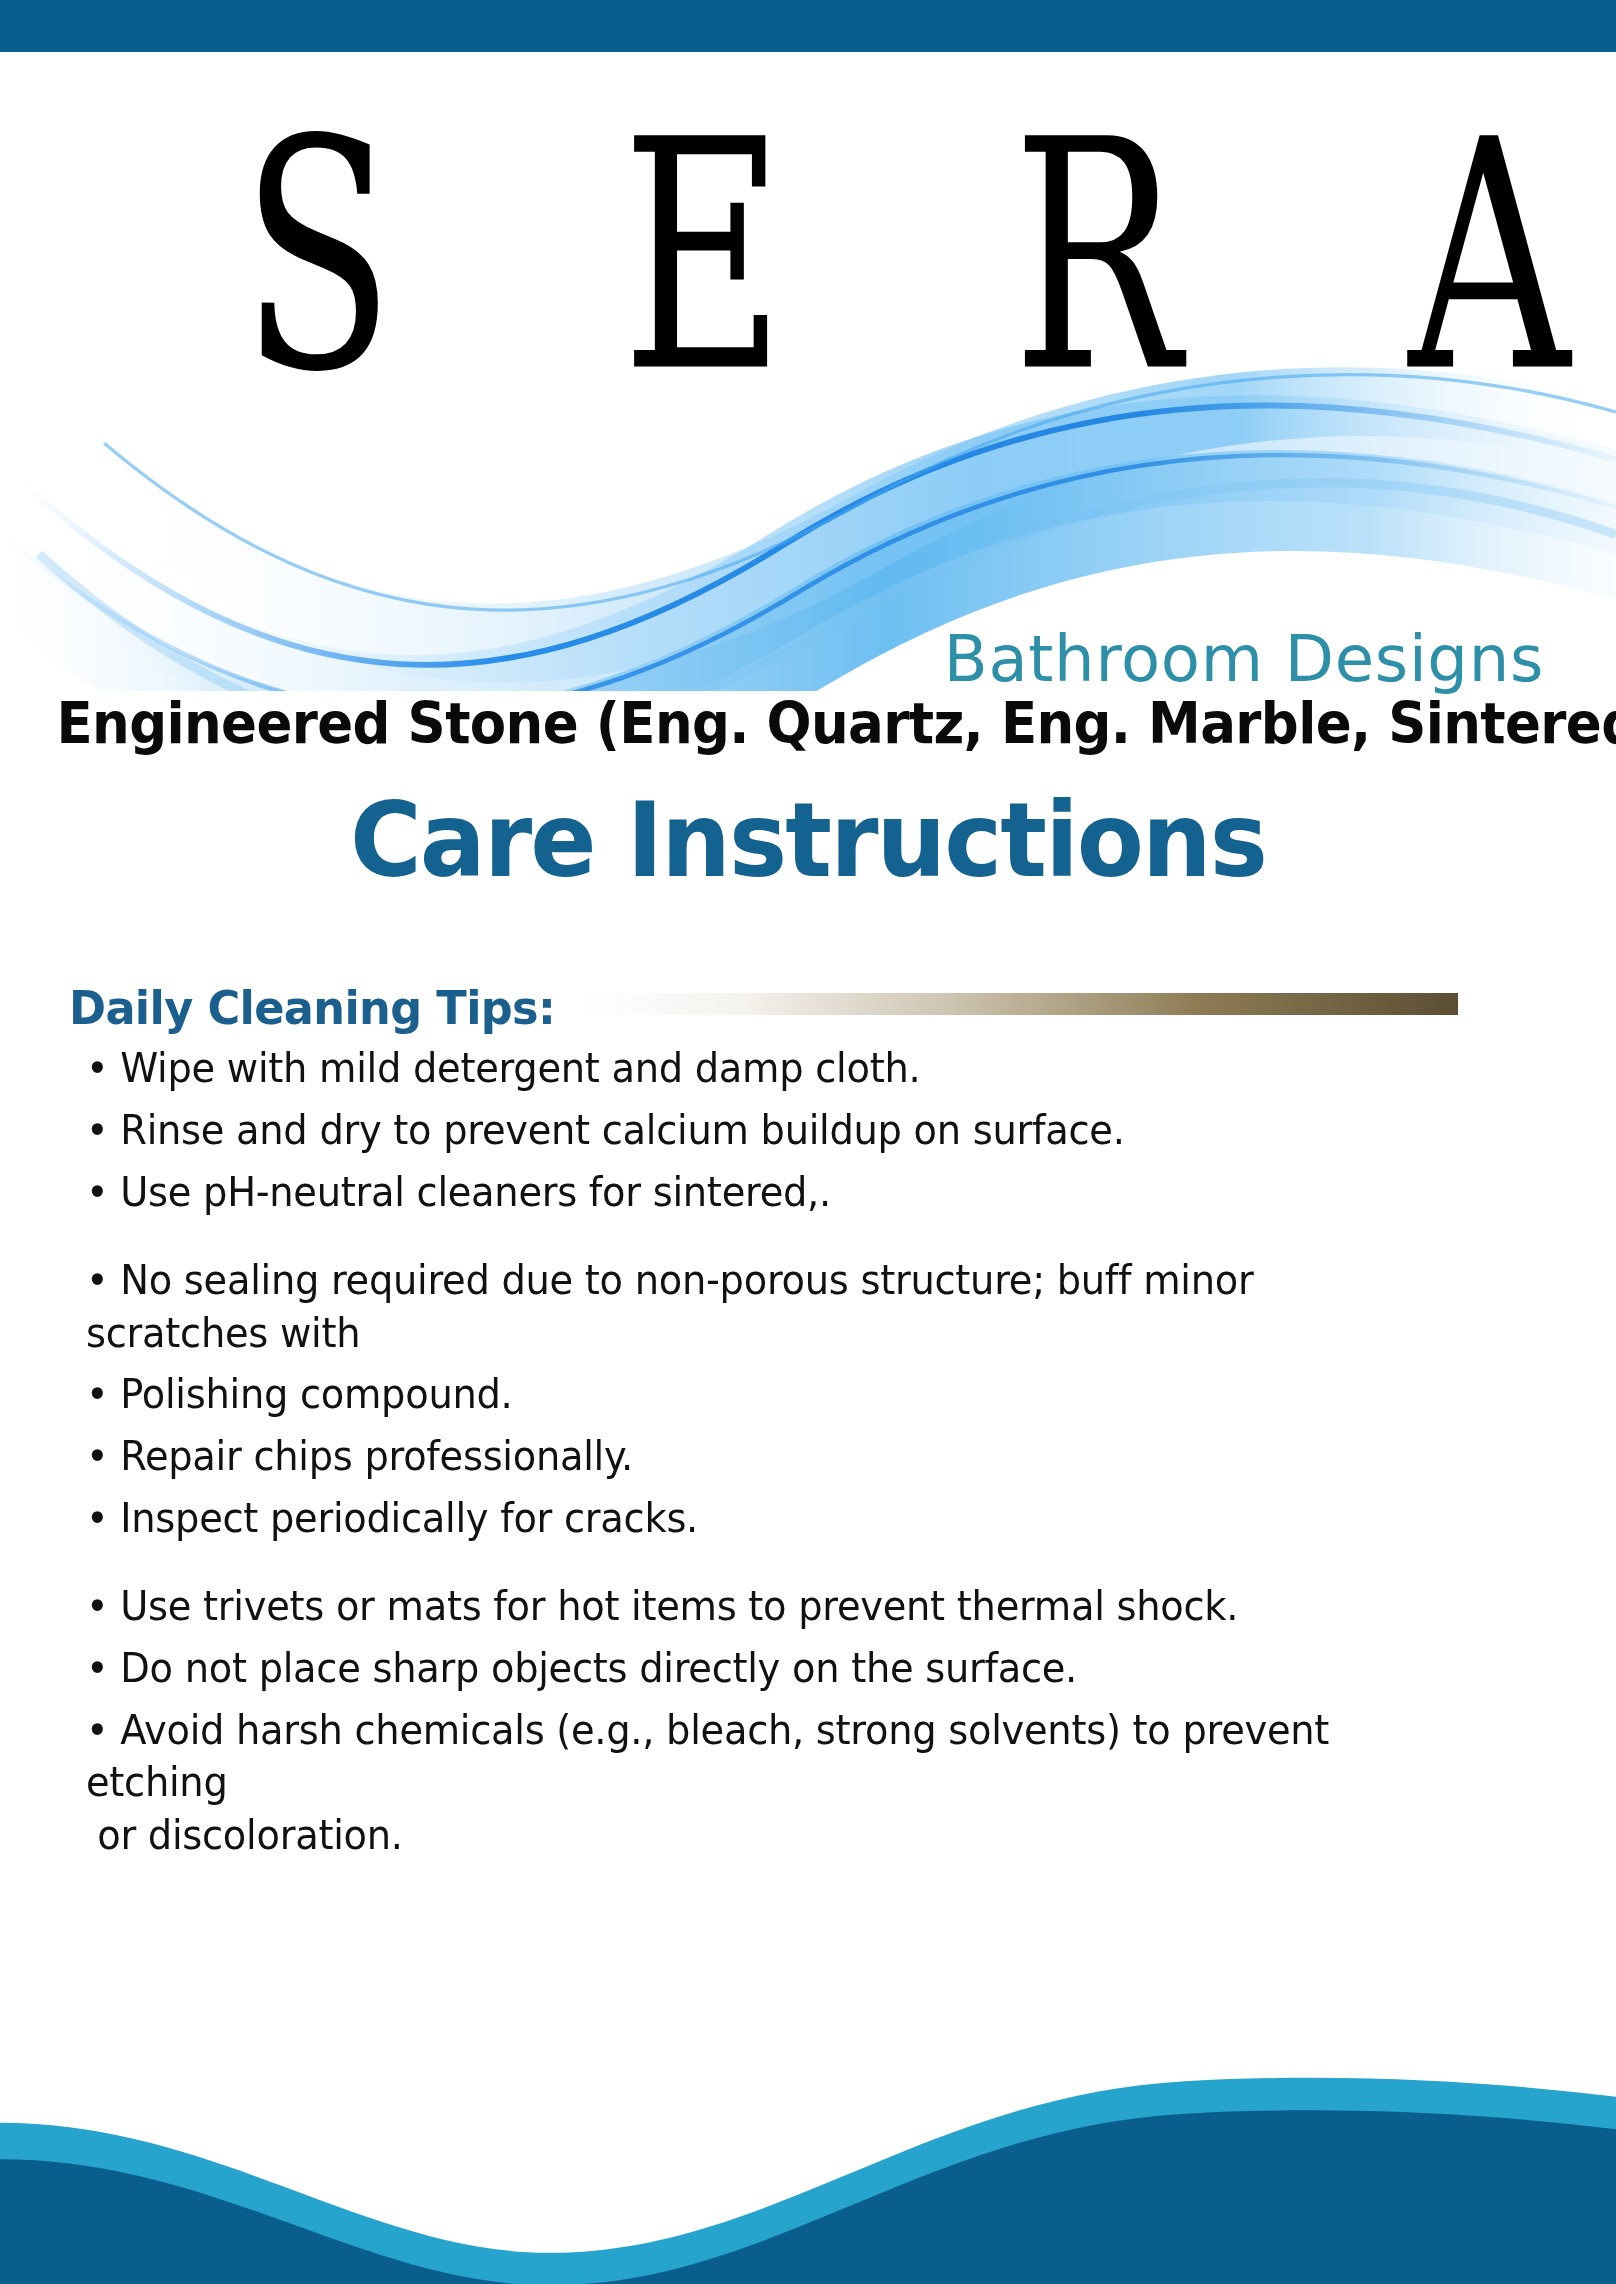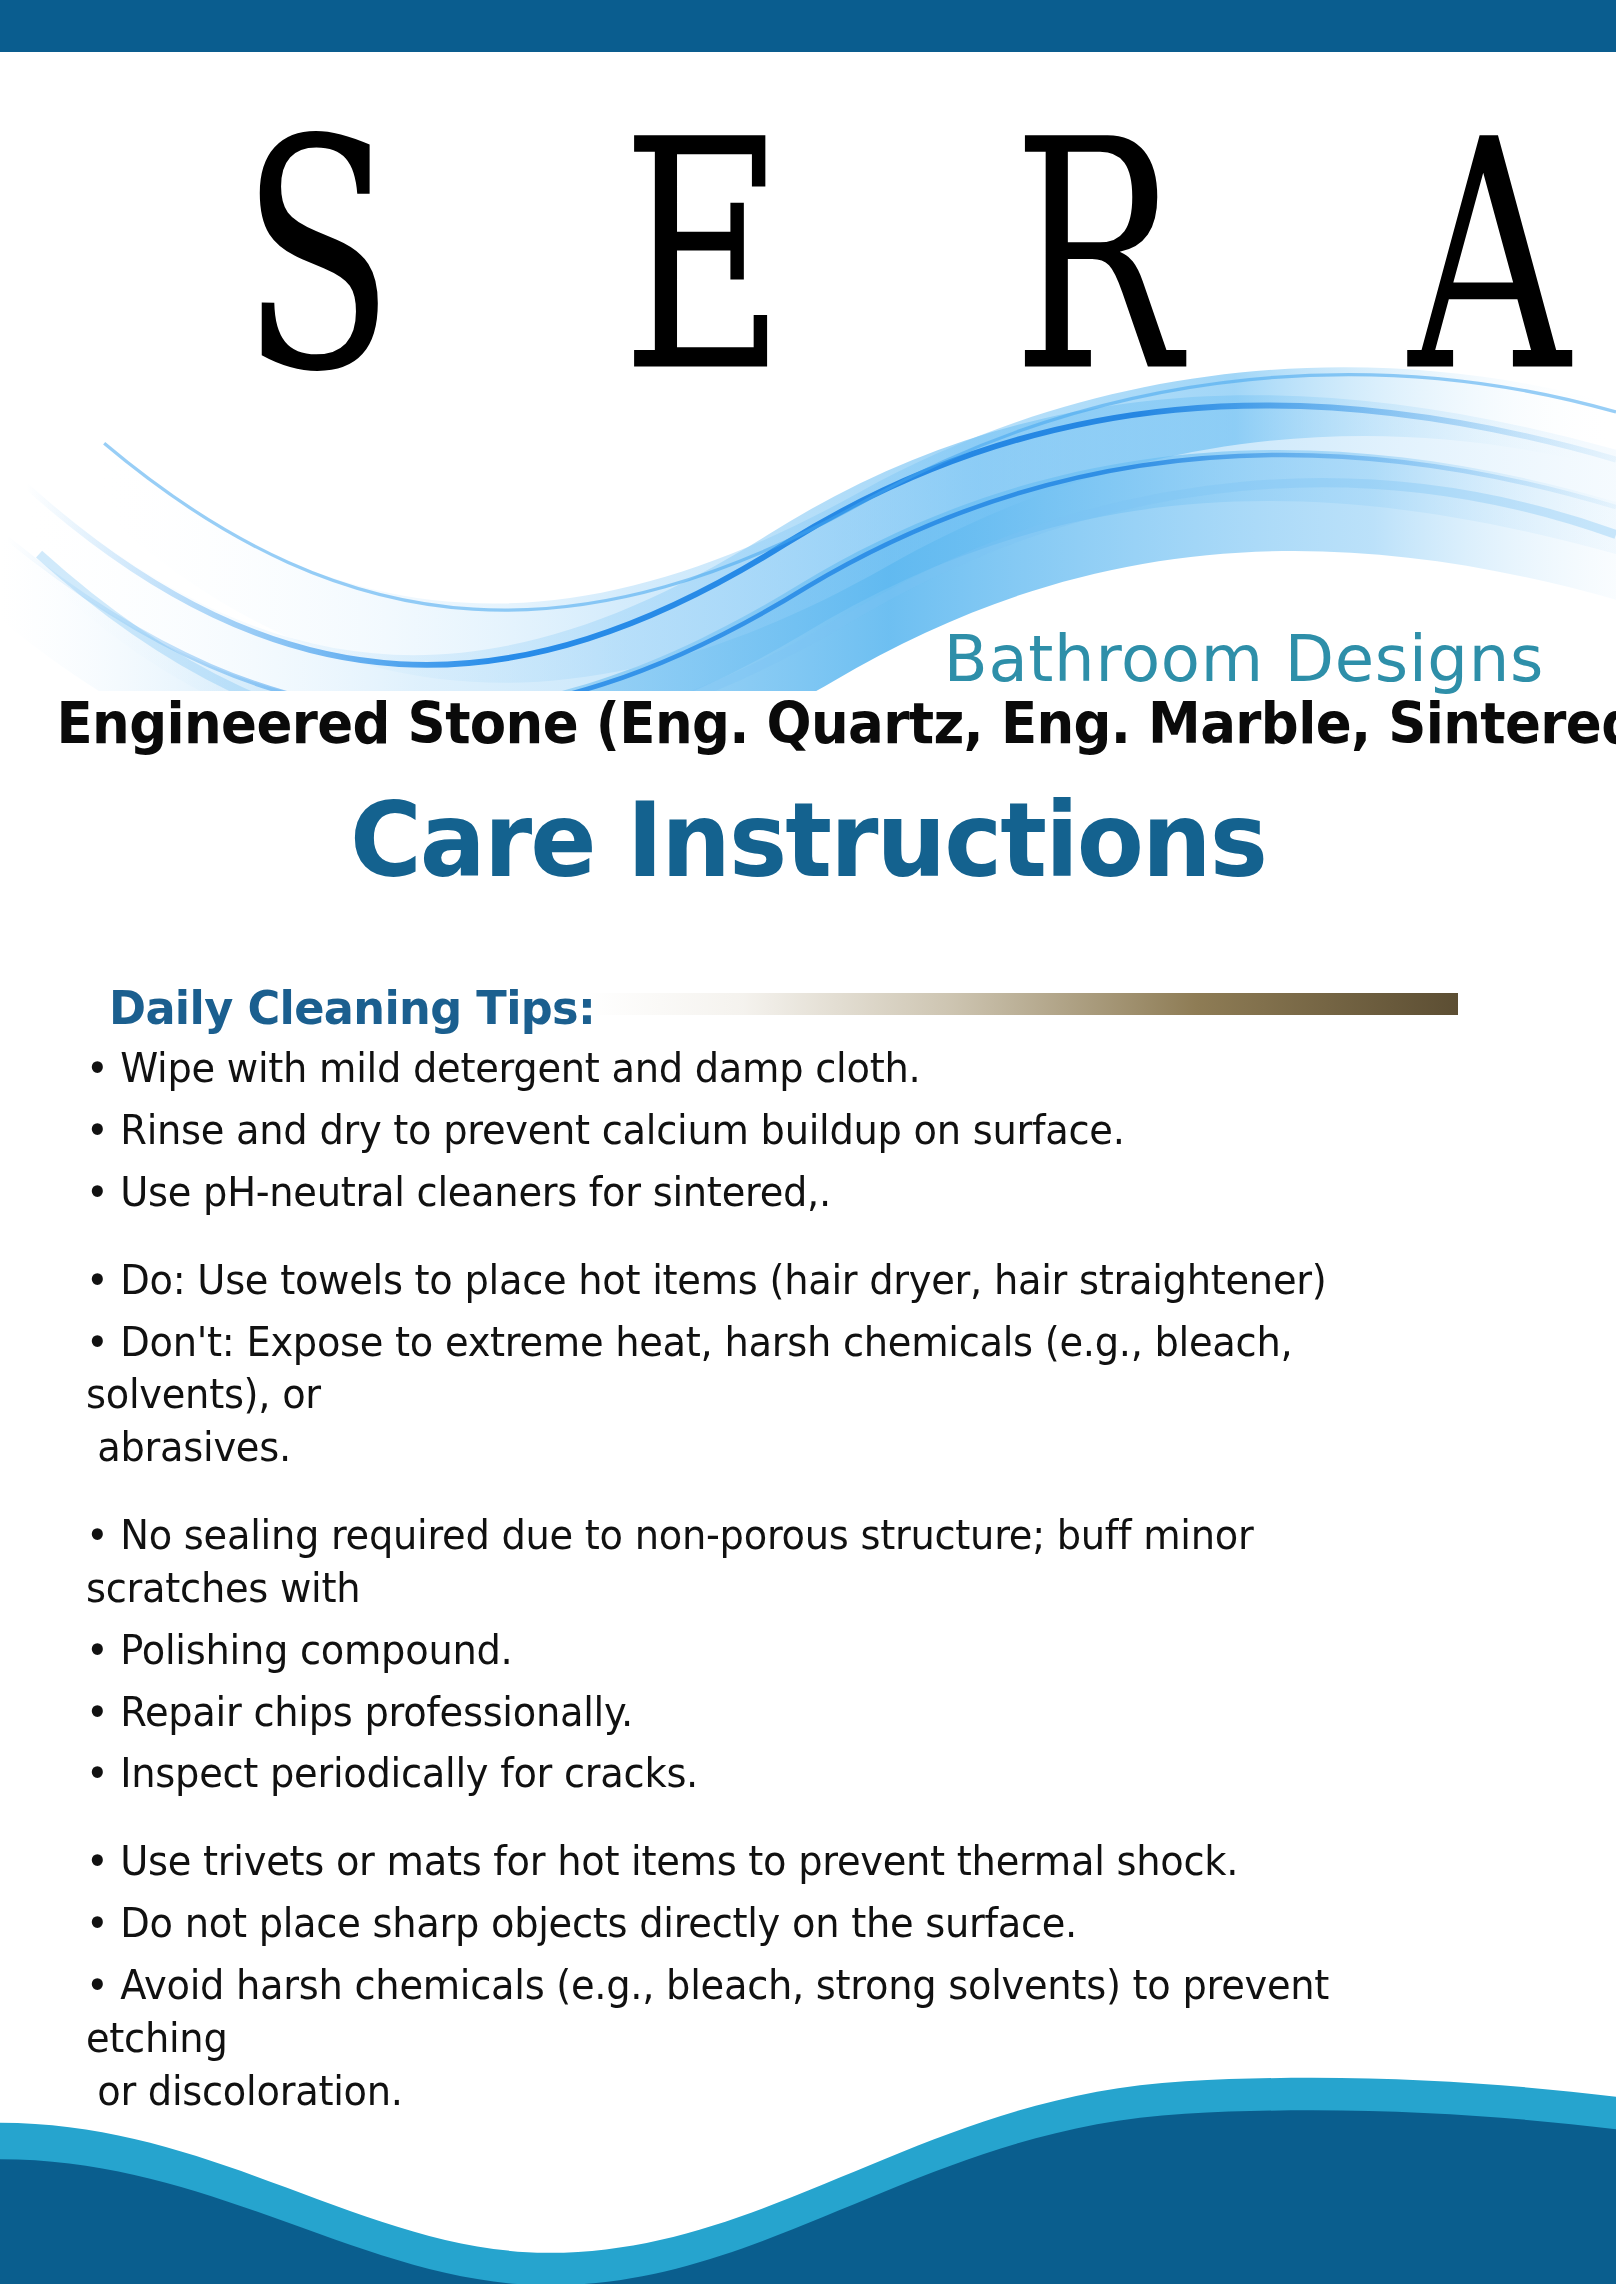--- a/index.html
+++ b/index.html
@@ -113,21 +113,21 @@
   }
   .section {
     position: relative;
     margin-bottom: 30px;
   }
   .sec-head-row {
     position: relative;
     display: flex;
     align-items: center;
     height: 60px;
-    padding-left: 109px;
+    padding-left: 69px;
   }
   .sec-title {
     font-family: "DejaVu Sans", sans-serif;
     font-weight: bold;
     font-size: 47px;
     color: #1b5f8f;
     letter-spacing: -0.7px;
     white-space: nowrap;
     transform: scaleX(0.95);
     transform-origin: left center;
@@ -240,24 +240,20 @@
         <div class="sec-bar" style="left: 586px;"></div>
         <div class="sec-title">Daily Cleaning Tips:</div>
       </div>
       <div class="bullets">
         <div class="bullet"><span>• Wipe with mild detergent and damp cloth.</span></div>
         <div class="bullet"><span>• Rinse and dry to prevent calcium buildup on surface.</span></div>
         <div class="bullet"><span>• Use pH-neutral cleaners for sintered,.</span></div>
       </div>
     </div>
     <div class="section">
-      <div class="bullets">
-        <div class="bullet"><span>• Do: Use towels to place hot items (hair dryer, hair straightener)</span></div>
-        <div class="bullet"><span>• Don't: Expose to extreme heat, harsh chemicals (e.g., bleach, solvents), or</span><span class="cont">abrasives.</span></div>
-      </div>
     </div>
     <div class="section">
       <div class="bullets">
         <div class="bullet"><span>• No sealing required due to non-porous structure; buff minor scratches with</span></div>
         <div class="bullet"><span>• Polishing compound.</span></div>
         <div class="bullet"><span>• Repair chips professionally.</span></div>
         <div class="bullet"><span>• Inspect periodically for cracks.</span></div>
       </div>
     </div>
     <div class="section">

